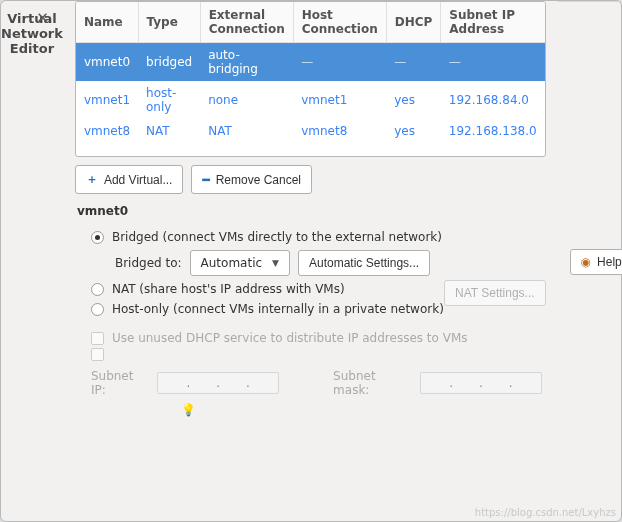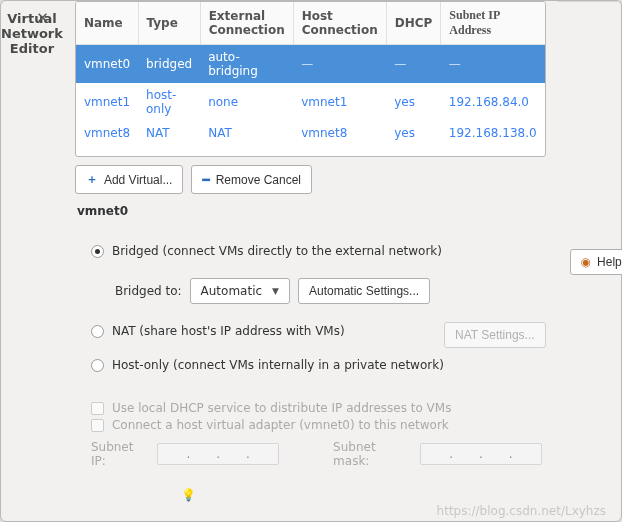--- a/index.html
+++ b/index.html
@@ -57,21 +57,21 @@
   }
   th {
     text-align: left;
     font-weight: bold;
     color: #555;
     padding: 6px 8px;
     border-right: 1px solid #e0e0e0;
     border-bottom: 1px solid #e0e0e0;
     background: #fafafa;
   }
-  th:last-child { border-right: none; font-family: Liberation Serif, serif; }
+  th:last-child { border-right: none; }
   td {
     padding: 5px 8px;
     color: #3b82f6;
   }
   tr.selected td {
     background: #4a90d9;
     color: #fff;
   }
   tr.selected td.dash { color: #cfe3f5; }
   .btn-row {
@@ -99,21 +99,21 @@
     font-weight: bold;
     font-size: 12px;
     margin: 10px 0 6px 2px;
   }
   .config {
     padding: 0 4px 0 16px;
   }
   .row {
     display: flex;
     align-items: center;
-    margin: 20px 0;
+    margin: 6px 0;
     gap: 8px;
   }
   .row.indent { padding-left: 24px; }
   .row.disabled { color: #aaaaaa; }
   .row.tight { margin: 3px 0; }
   .radio, .check {
     width: 13px; height: 13px;
     border: 1px solid #999;
     display: inline-flex;
     align-items: center; justify-content: center;
@@ -155,22 +155,22 @@
     border-top: 1px solid #d6d6d6;
     padding: 8px 12px;
     display: flex;
     align-items: center;
   }
   .icon-x { color: #c43030; font-weight: bold; font-size: 13px; }
   .icon-save { color: #4a7db8; font-size: 13px; }
   .icon-help { color: #c26a1e; font-size: 12px; }
   .watermark {
     position: fixed;
-    right: 16px; bottom: 4px;
-    font-size: 12px;
+    right: 6px; bottom: 4px;
+    font-size: 10px;
     color: rgba(120,120,120,0.35);
     pointer-events: none;
   }
   label { cursor: pointer; }
   .nat-row { position: relative; }
   .nat-settings-btn {
     position: absolute;
     right: -4px;
     top: -2px;
   }
@@ -268,26 +268,25 @@
 
       <div class="row">
         <span class="radio"></span>
         <label>Host-only (connect VMs internally in a private network)</label>
       </div>
 
       <div style="height:6px"></div>
 
       <div class="row disabled tight">
         <span class="check disabled"></span>
-        <label>Use local DHCP service to distribute IP addresses to VMs</label>
+        <label>Use unused DHCP service to distribute IP addresses to VMs</label>
       </div>
 
       <div class="row disabled tight">
         <span class="check disabled"></span>
-        <label>Connect a host virtual adapter (vmnet0) to this network</label>
       </div>
 
       <div class="row disabled" style="margin-top:8px">
         <label>Subnet IP:</label>
         <span class="ipfield disabled">
           <input disabled="" style="">
             <span class="dot">.</span>
           <input disabled="" style="">
             <span class="dot">.</span>
           <input disabled="" style="">

